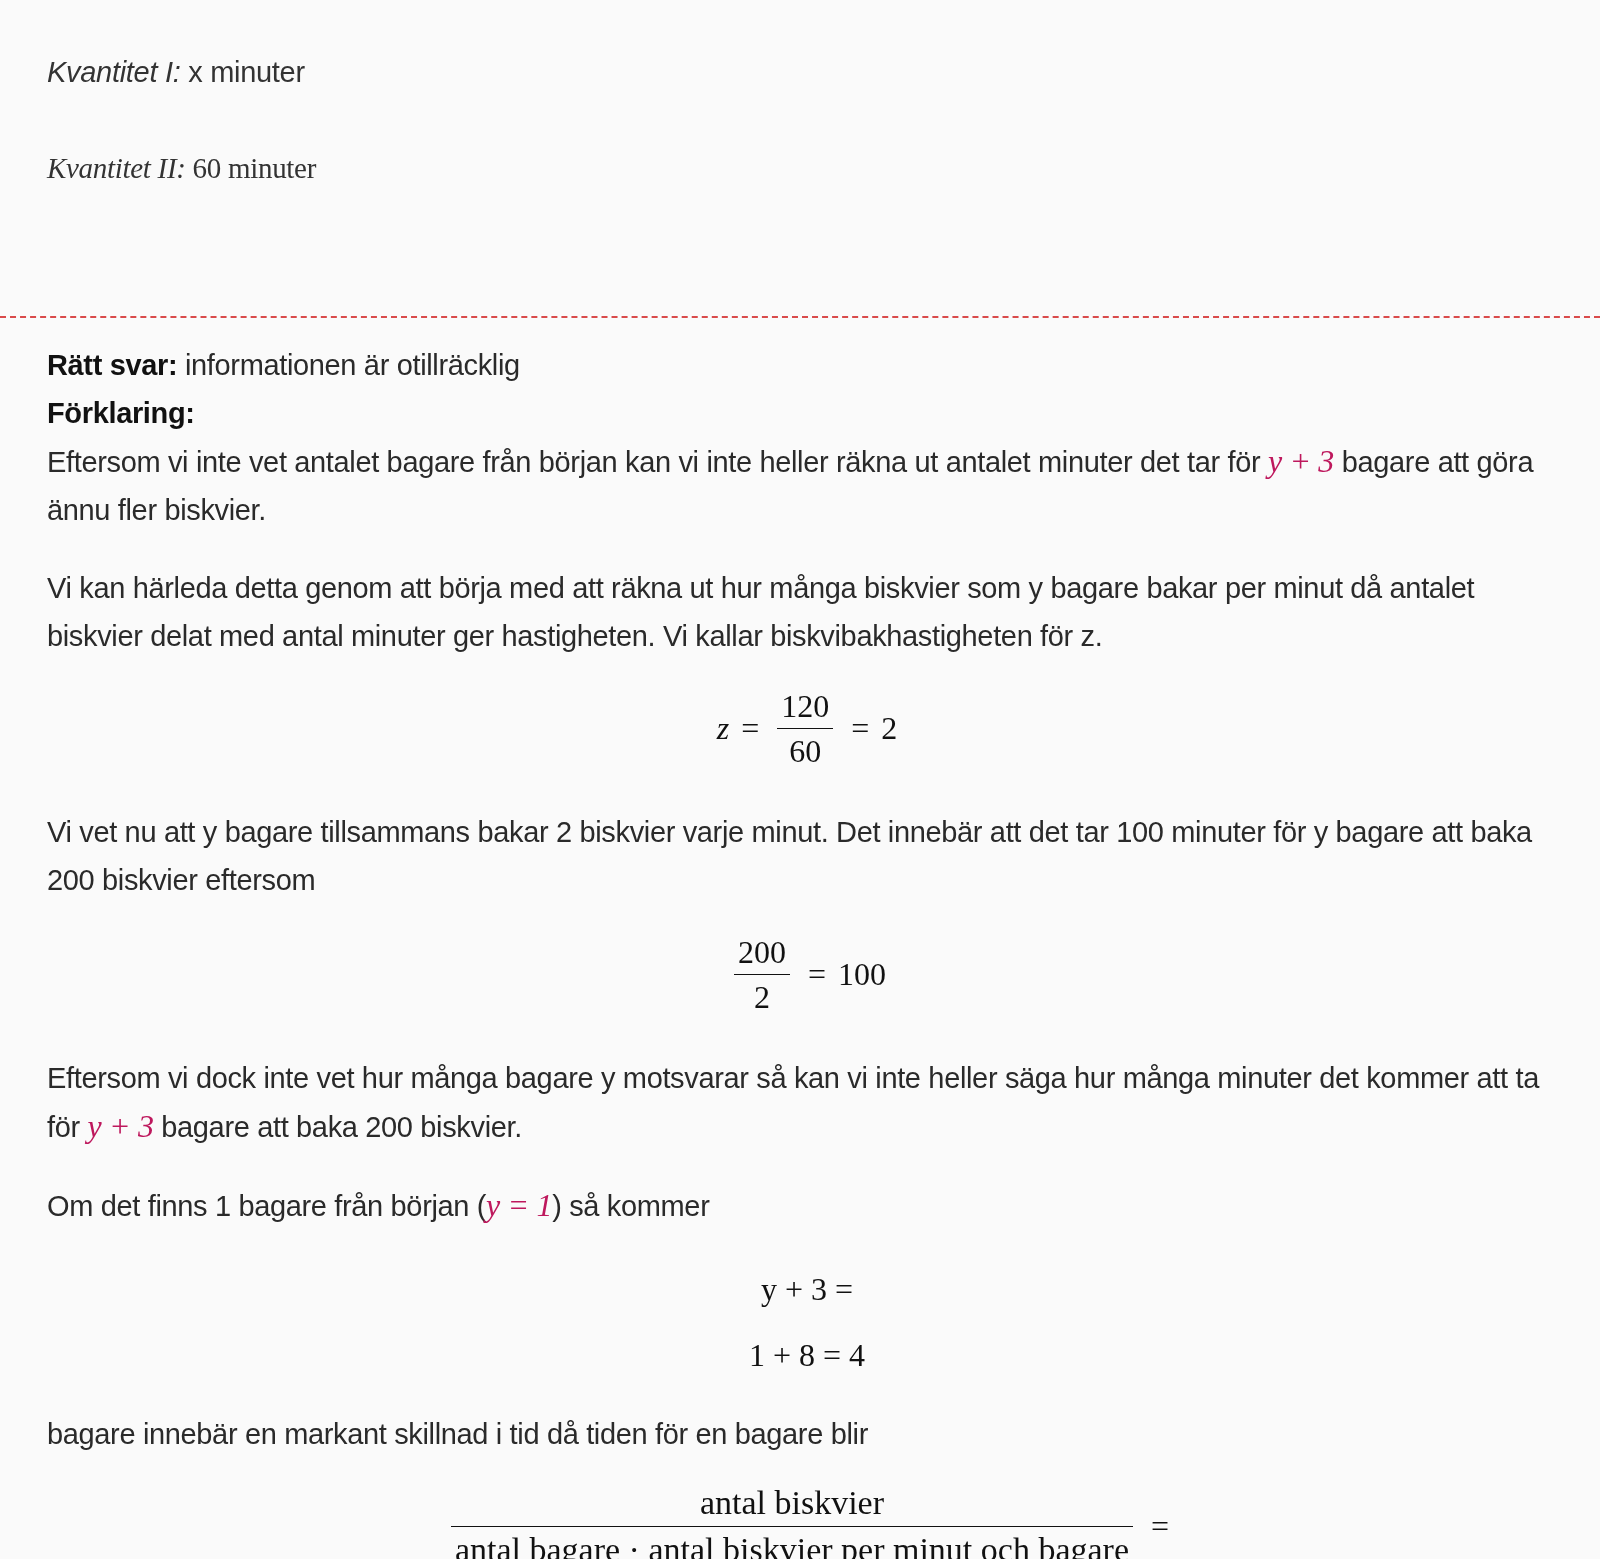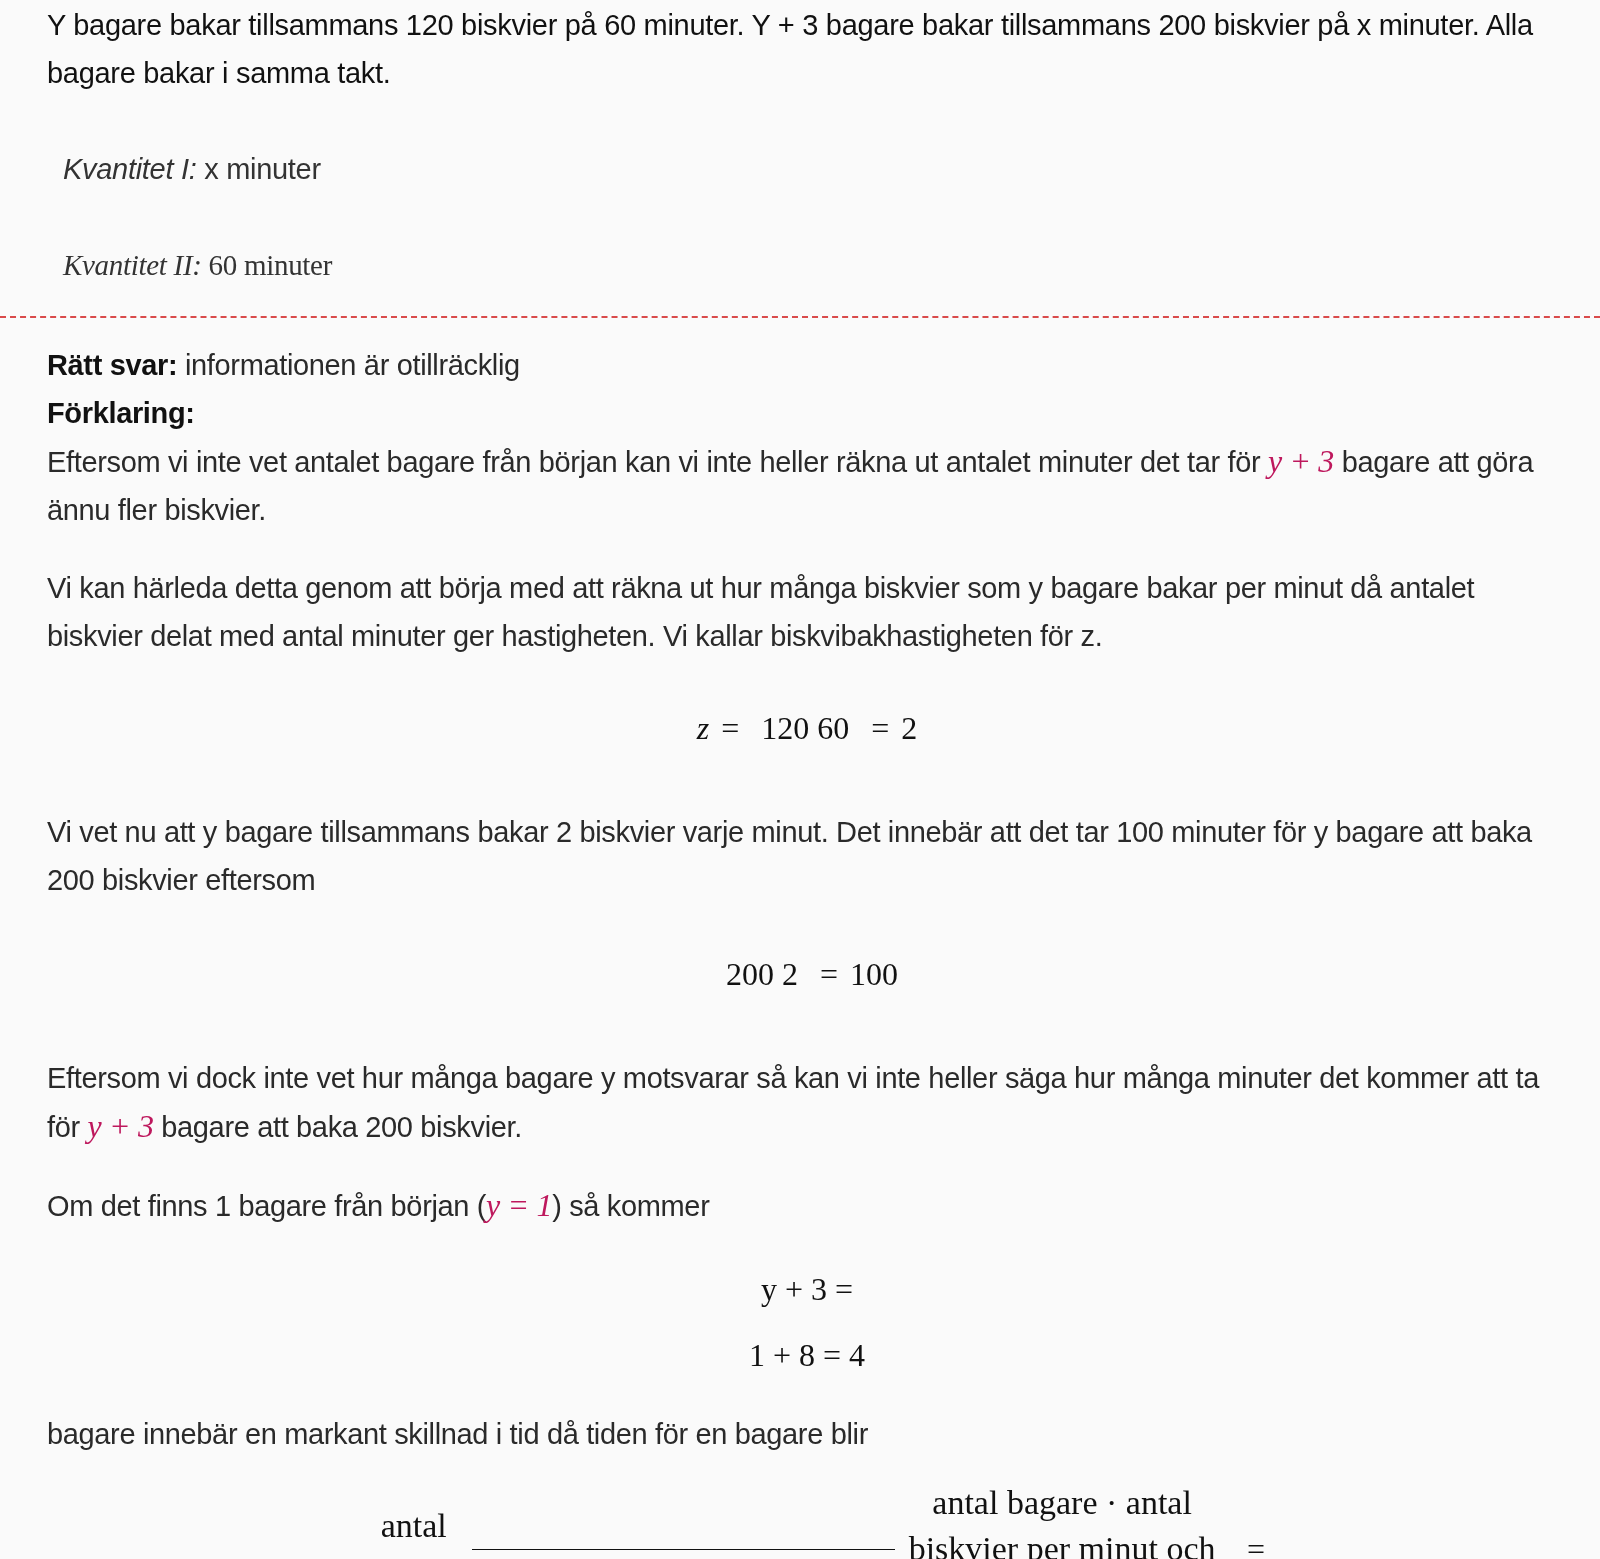--- a/index.html
+++ b/index.html
@@ -24,21 +24,21 @@
       color: #111;
       margin: 0;
       padding-top: 1px;
       letter-spacing: -0.3px;
     }
     .quantity {
       font-size: 29px;
       line-height: 48px;
       color: #333;
       font-weight: 300;
-      margin: 16px;
+      margin: 0;
       letter-spacing: -0.3px;
     }
     .quantity .qlabel { font-style: italic; }
     .q1 { margin-top: 48px; }
     .q2 { margin-top: 48px; font-family: Liberation Serif, serif; }
     .divider {
       position: absolute;
       left: 0;
       top: 316px;
       width: 1600px;
@@ -74,20 +74,21 @@
       font-family: "Liberation Serif", serif;
       font-size: 32px;
       color: #111;
       display: flex;
       justify-content: center;
       align-items: center;
       gap: 12px;
     }
     .frac {
       display: inline-flex;
+      flex-direction: column;
       align-items: center;
       vertical-align: middle;
       margin: 0 6px;
     }
     .frac .num, .frac .den {
       padding: 0 4px;
       line-height: 44px;
     }
     .frac .bar {
       width: 100%;
@@ -98,21 +99,20 @@
     .eq2 { margin-top: 20px; height: 100px; }
     .eq3a { margin-top: 34px; height: 50px; }
     .eq3b { margin-top: 16px; height: 50px; }
     .eq4 { margin-top: 22px; }
     .eq4 .frac .num, .eq4 .frac .den { line-height: 46px; font-size: 34px; }
   </style>
 </head>
 <body>
 
 <div class="wrap">
-  <p class="question">Y bagare bakar tillsammans 120 biskvier på 60 minuter. Y + 3 bagare bakar tillsammans 200 biskvier på x minuter. Alla bagare bakar i samma takt.</p>
   <p class="quantity q1">
     <span class="qlabel">Kvantitet I:</span><span> x minuter</span>
   </p>
   <p class="quantity q2">
     <span class="qlabel">Kvantitet II:</span><span> 60 minuter</span>
   </p>
 </div>
 
 <div class="divider" style="border-top-color: rgb(217, 74, 74);"></div>
 

